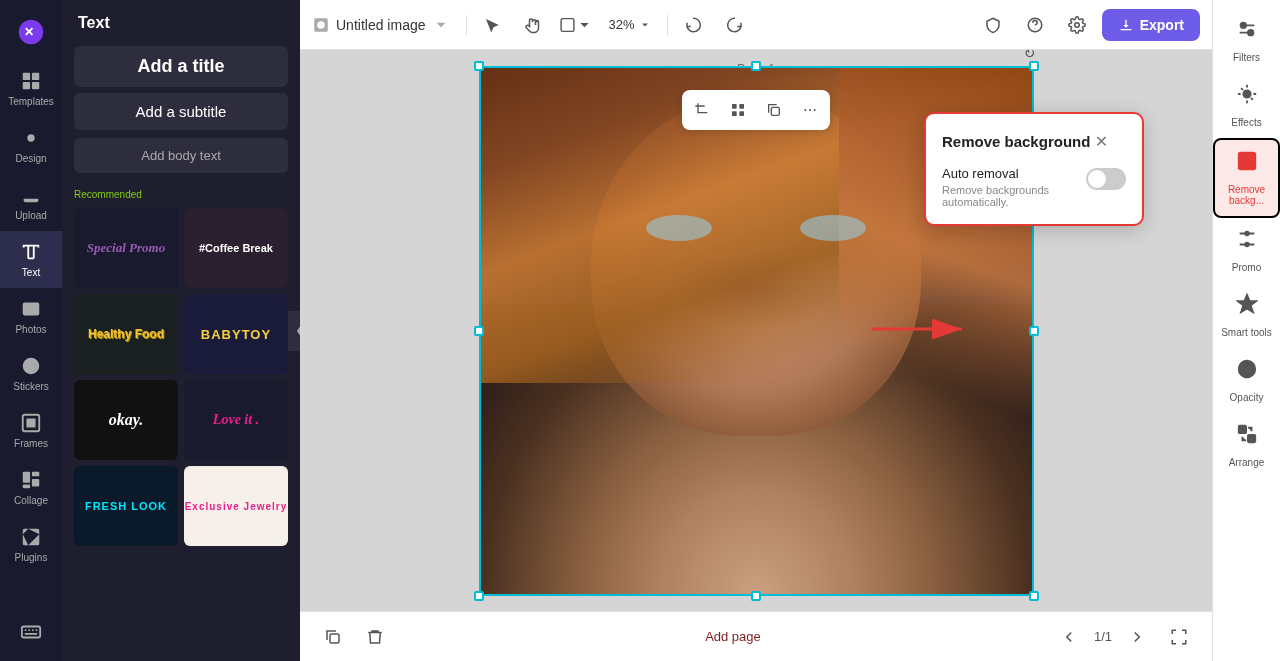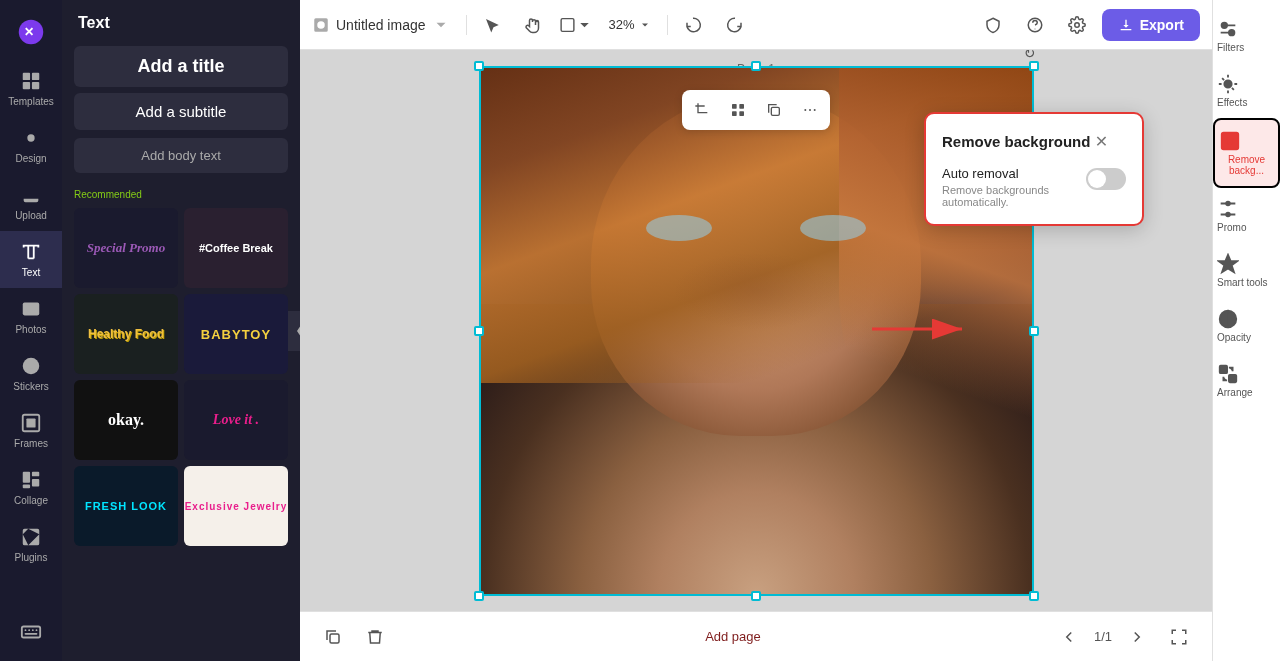--- a/index.html
+++ b/index.html
@@ -91,21 +91,21 @@
 
     
     .tpl-special-promo { font-family: serif; font-size: 13px; font-weight: bold; color: #9b59b6; font-style: italic; }
     
     .tpl-coffee { font-size: 12px; font-weight: 800; color: #fff; letter-spacing: 0; }
     
     .tpl-healthy { font-size: 12px; font-weight: 800; color: #f0c040; text-shadow: 1px 1px 0 #c0a000; }
     
     .tpl-babytoy { font-size: 13px; font-weight: 800; color: #f4d03f; letter-spacing: 1px; }
     
-    .tpl-okay { font-size: 16px; font-weight: 900; color: #fff; font-family: Georgia, serif; }
+    .tpl-okay { font-size: 16px; font-weight: 900; color: #fff; font-style: italic; font-family: Georgia, serif; }
     
     .tpl-loveit { font-size: 14px; font-weight: 700; color: #e91e8c; font-style: italic; font-family: Georgia, serif; }
     
     .tpl-fresh { font-size: 11px; font-weight: 800; color: #00e5ff; letter-spacing: 1px; text-transform: uppercase; }
     
     .tpl-exclusive { font-size: 10px; font-weight: 600; color: #e91e8c; letter-spacing: 1px; text-align: center; }
 
     
     .main-area {
       flex: 1;
@@ -312,26 +312,26 @@
       align-items: center;
       padding: 8px 0;
       gap: 0;
       border-left: 1px solid #e0e0e0;
       flex-shrink: 0;
     }
     .right-sidebar-item {
       width: 100%;
       display: flex;
       flex-direction: column;
-      align-items: flex-start;
+      align-items: center;
       padding: 10px 4px;
       cursor: pointer;
       color: #555;
       font-size: 10px;
-      gap: 2px;
+      gap: 12px;
       border-radius: 6px;
     }
     .right-sidebar-item.active { background: #fde8e8; color: #e53935; }
     .right-sidebar-item svg { width: 22px; height: 22px; fill: currentColor; }
     .right-sidebar-item .label { font-size: 10px; text-align: center; color: inherit; }
 
     
     .bottom-toolbar {
       height: 50px;
       background: #fff;

